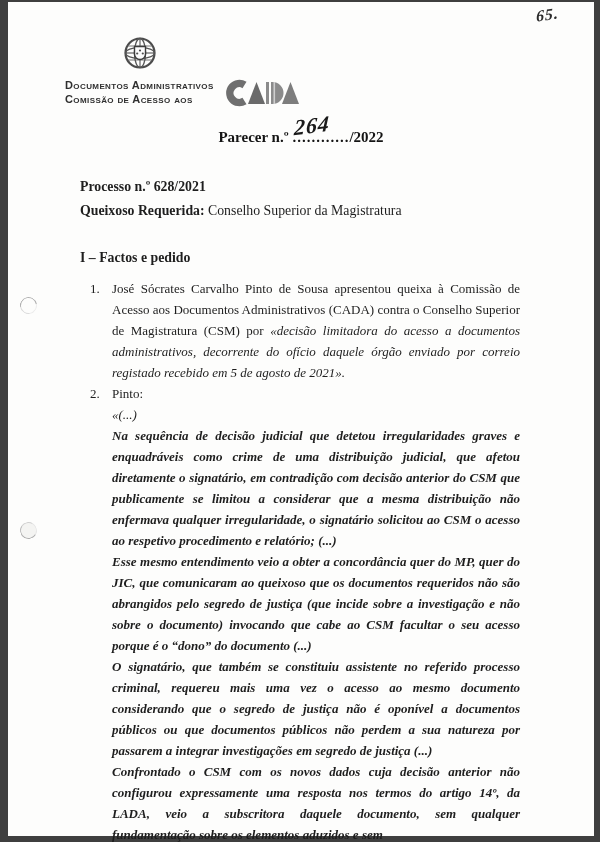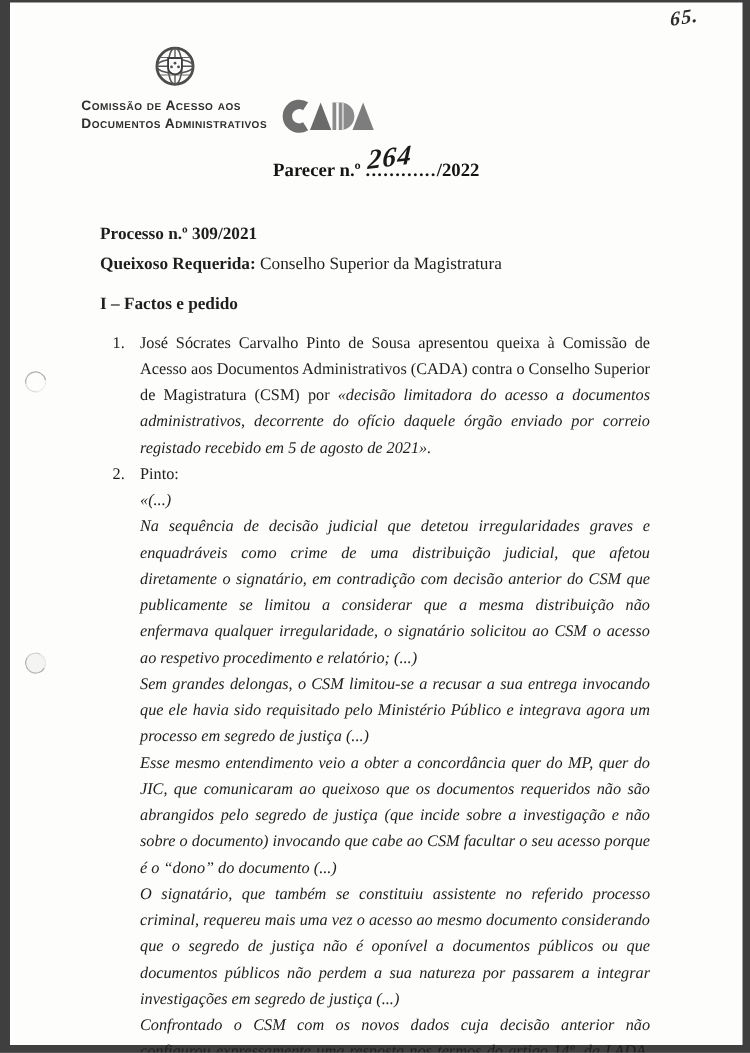--- a/index.html
+++ b/index.html
@@ -46,27 +46,27 @@
   .punch-hole {
     position:absolute; width:17px; height:17px; border-radius:50%;
     border:1.6px solid #b0b0b0; box-sizing:border-box; background:#fdfdfc;
   }
   .punch-hole.top { left:12px; top:295px; border-right-color:#ececec; border-bottom-color:#dcdcdc; transform:rotate(35deg); }
   .punch-hole.bottom { left:12px; top:520px; border-right-color:#e6e6e6; border-top-color:#d0d0d0; transform:rotate(-15deg); background:#f4f4f2; }
   
   .content { position:absolute; left:72px; top:173px; width:440px; }
   .case-line { font-size:13.8px; line-height:24px; }
   .case-line b { font-weight:bold; }
-  .section-heading { font-weight:bold; font-size:13.8px; margin-top:12px; margin-bottom:0; }
+  .section-heading { font-weight:bold; font-size:13.8px; margin-top:27px; margin-bottom:0; }
   .list { margin-top:12px; font-size:13px; line-height:21px; }
   .li { position:relative; padding-left:32px; }
   .li .num { position:absolute; left:10px; top:0; }
   .li-text { text-align:justify; }
   .italic { font-style:italic; }
-  .quote-para { font-style:italic; text-align:justify; padding-left:32px; }
+  .quote-para { font-style:italic; text-align:justify; padding-left:32px;font-weight:bold; }
   .quote-open { font-style:italic; padding-left:32px; }
 </style>
 </head>
 <body>
 
 <div class="viewport">
   <div class="page">
 
     <div class="hand-page-num">65.</div>
 
@@ -80,22 +80,22 @@
         <line x1="7" y1="12" x2="31" y2="12" stroke="#666" stroke-width="0.9"></line>
         <line x1="7" y1="26" x2="31" y2="26" stroke="#666" stroke-width="0.9"></line>
         <path d="M13.5 12.5 h11 v7.5 a5.5 5.5 0 0 1 -11 0 z" fill="#fbfbfb" stroke="#3c3c3c" stroke-width="1.4"></path>
         <circle cx="19" cy="16.5" r="1.1" fill="#4c4c4c"></circle>
         <circle cx="16.2" cy="19.5" r="1.1" fill="#4c4c4c"></circle>
         <circle cx="21.8" cy="19.5" r="1.1" fill="#4c4c4c"></circle>
       </svg>
     </div>
 
     <div class="org-name">
+      <div>Documentos Administrativos</div>
       <div>Comissão de Acesso aos</div>
-      <div>Documentos Administrativos</div>
     </div>
 
     <div class="cada-logo" role="img" aria-label="CADA">
       <svg width="78" height="30" viewBox="0 0 78 30">
         <path d="M20.5 7 A 9.5 9.5 0 1 0 20.5 23" fill="none" stroke="#6f6f6f" stroke-width="7.5"></path>
         <polygon points="24,26 32.5,4 41,26" fill="#6a6a6a"></polygon>
         <path d="M42 4 h6.5 a11 11 0 0 1 0 22 h-6.5 z" fill="#8b8b8b"></path>
         <rect x="45" y="4" width="2" height="22" fill="#fdfdfc"></rect>
         <rect x="49.5" y="4" width="1.6" height="22" fill="#cfcfcf"></rect>
         <polygon points="58,26 66.5,4 75,26" fill="#7d7d7d"></polygon>
@@ -109,21 +109,21 @@
         <span class="hand-parecer-num">264</span>
       </span><span>/2022</span>
     </div>
 
     <div class="punch-hole top"></div>
     <div class="punch-hole bottom"></div>
 
     <div class="content">
 
       <div class="case-line">
-        <b>Processo n.º 309/2021</b>
+        <b>Processo n.º 628/2021</b>
       </div>
       <div class="case-line">
         <b>Queixoso Requerida:</b><span> Conselho Superior da Magistratura</span>
       </div>
 
       <div class="section-heading">I – Factos e pedido</div>
 
       <div class="list">
 
         <div class="li">
@@ -134,21 +134,20 @@
         </div>
 
         <div class="li">
           <span class="num">2.</span>
           <div class="li-text">Pinto:</div>
         </div>
 
         <div class="quote-open">«(...)</div>
 
         <div class="quote-para">Na sequência de decisão judicial que detetou irregularidades graves e enquadráveis como crime de uma distribuição judicial, que afetou diretamente o signatário, em contradição com decisão anterior do CSM que publicamente se limitou a considerar que a mesma distribuição não enfermava qualquer irregularidade, o signatário solicitou ao CSM o acesso ao respetivo procedimento e relatório; (...)</div>
-        <div class="quote-para">Sem grandes delongas, o CSM limitou-se a recusar a sua entrega invocando que ele havia sido requisitado pelo Ministério Público e integrava agora um processo em segredo de justiça (...)</div>
         <div class="quote-para">Esse mesmo entendimento veio a obter a concordância quer do MP, quer do JIC, que comunicaram ao queixoso que os documentos requeridos não são abrangidos pelo segredo de justiça (que incide sobre a investigação e não sobre o documento) invocando que cabe ao CSM facultar o seu acesso porque é o “dono” do documento (...)</div>
         <div class="quote-para">O signatário, que também se constituiu assistente no referido processo criminal, requereu mais uma vez o acesso ao mesmo documento considerando que o segredo de justiça não é oponível a documentos públicos ou que documentos públicos não perdem a sua natureza por passarem a integrar investigações em segredo de justiça (...)</div>
         <div class="quote-para">Confrontado o CSM com os novos dados cuja decisão anterior não configurou expressamente uma resposta nos termos do artigo 14º, da LADA, veio a subscritora daquele documento, sem qualquer fundamentação sobre os elementos aduzidos e sem</div>
 
       </div>
     </div>
 
   </div>
 </div>
 

